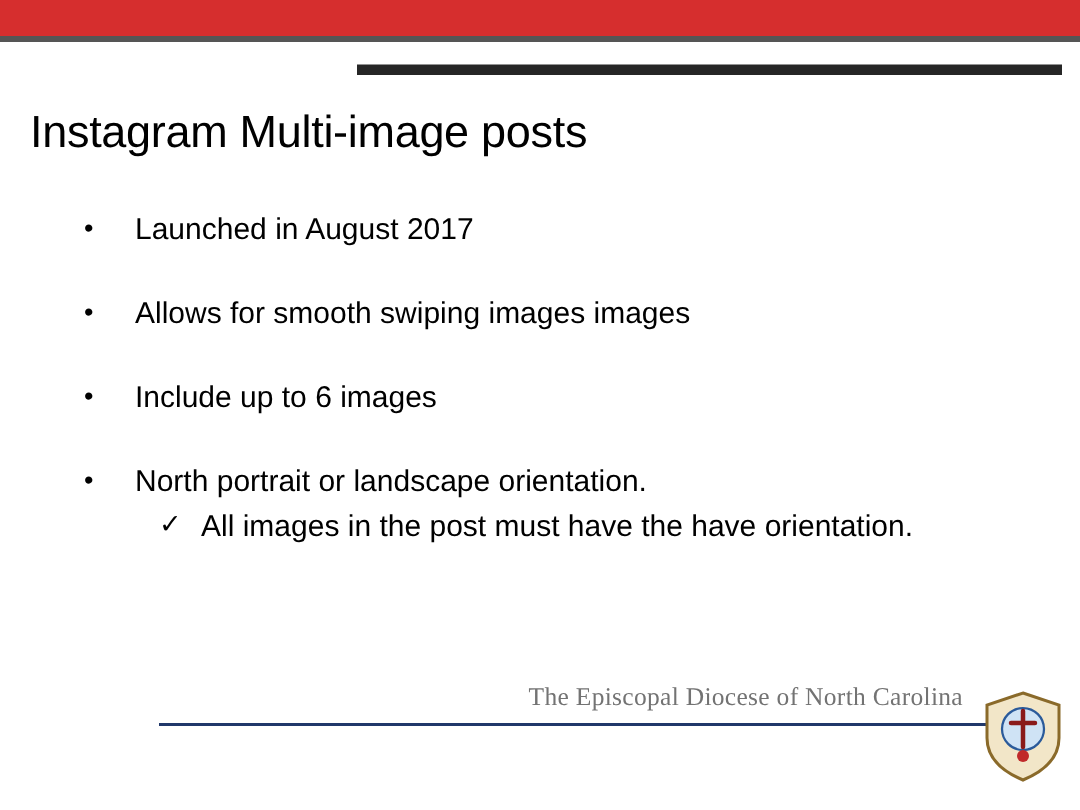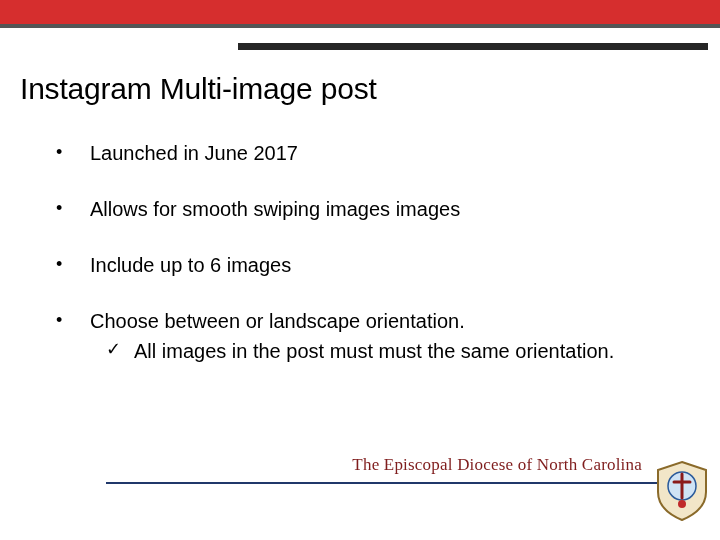--- a/index.html
+++ b/index.html
@@ -88,60 +88,60 @@
     width: 600px;
     height: 2px;
     background: #20386a;
   }
   .footer-text {
     position: absolute;
     right: 78px;
     top: 455px;
     font-family: Georgia, 'Times New Roman', serif;
     font-size: 17px;
-    color: #7f1d1d;
+    color: #737373;
     letter-spacing: 0.2px;
   }
   .seal {
     position: absolute;
     right: 12px;
     bottom: 18px;
     width: 52px;
     height: 62px;
   }
 </style>
 </head>
 <body>
 
 <div class="top-red-bar"></div>
 <div class="under-red-thin"></div>
 <div class="title-underline"></div>
 
-<h1 class="slide-title">Instagram Multi-image post</h1>
+<h1 class="slide-title">Instagram Multi-image posts</h1>
 
 <div class="bullets">
   <div class="bullet-row">
     <div class="bullet-dot">•</div>
-    <div class="bullet-text">Launched in June 2017</div>
+    <div class="bullet-text">Launched in August 2017</div>
   </div>
   <div class="bullet-row">
     <div class="bullet-dot">•</div>
     <div class="bullet-text">Allows for smooth swiping images images</div>
   </div>
   <div class="bullet-row">
     <div class="bullet-dot">•</div>
     <div class="bullet-text">Include up to 6 images</div>
   </div>
   <div class="bullet-row">
     <div class="bullet-dot">•</div>
     <div class="bullet-text">
-      <span>Choose between or landscape orientation.</span>
+      <span>North portrait or landscape orientation.</span>
       <div class="sub-row">
         <div class="check">✓</div>
-        <div class="sub-text">All images in the post must must the same orientation.</div>
+        <div class="sub-text">All images in the post must have the have orientation.</div>
       </div>
     </div>
   </div>
 </div>
 
 <div class="footer-text">The Episcopal Diocese of North Carolina</div>
 <div class="footer-line"></div>
 
 <div class="seal">
   <svg viewBox="0 0 52 62" width="52" height="62">

